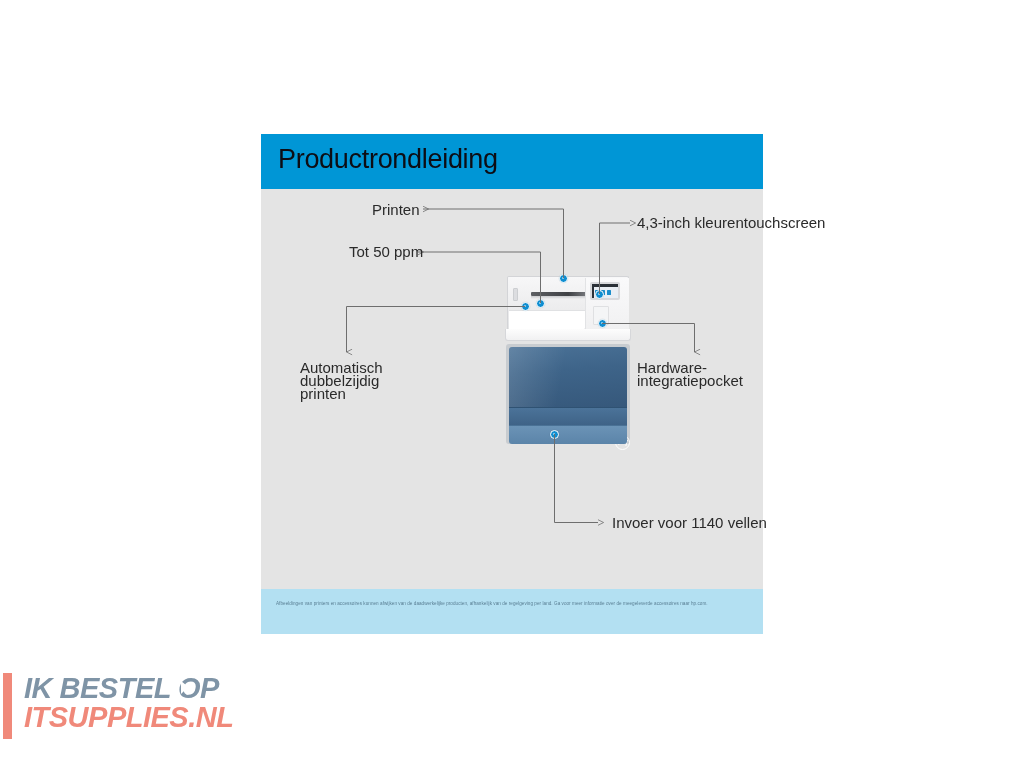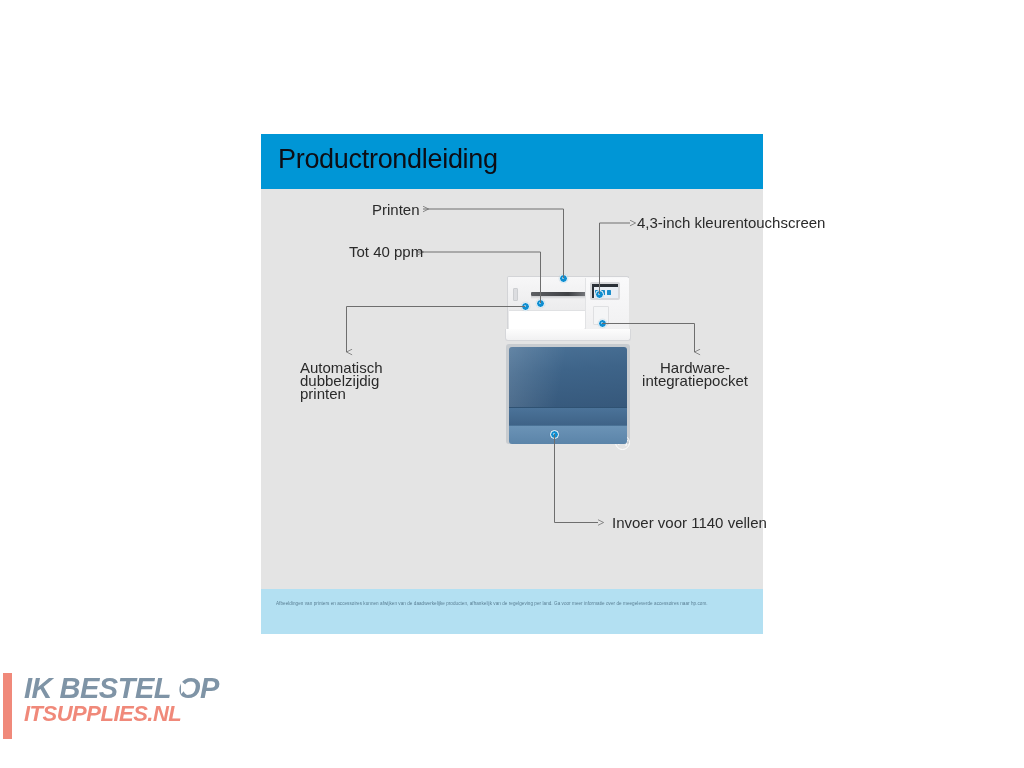--- a/index.html
+++ b/index.html
@@ -62,21 +62,21 @@
     color: #2a2a2a;
     line-height: 13px;
     white-space: nowrap;
   }
   .label.multiline { white-space: normal; }
 
   #lbl-printen      { left: 372px; top: 203px; }
   #lbl-ppm          { left: 349px; top: 245px; }
   #lbl-touch        { left: 637px; top: 216px; text-align: left; }
   #lbl-duplex       { left: 300px; top: 361px; width: 95px; }
-  #lbl-pocket       { left: 637px; top: 361px; width: 116px; text-align: center; }
+  #lbl-pocket       { left: 637px; top: 361px; width: 116px; text-align: left; }
   #lbl-invoer       { left: 604px; top: 516px; margin-left: 8px; }
 
   
   #leaders {
     position: absolute; left: 0; top: 0;
     width: 1024px; height: 768px;
     pointer-events: none;
   }
 
   
@@ -250,21 +250,21 @@
     background: #f0897a;
   }
   .brand-l1 {
     position: absolute; left: 24px; top: 4px;
     font-size: 29px; font-weight: 700; font-style: italic;
     color: #7f94a6; letter-spacing: -0.5px;
     white-space: nowrap;
   }
   .brand-l2 {
     position: absolute; left: 24px; top: 33px;
-    font-size: 22px; font-weight: 700; font-style: italic;
+    font-size: 29px; font-weight: 700; font-style: italic;
     color: #f0897a; letter-spacing: -0.5px;
     white-space: nowrap;
   }
   .brand-cursor {
     position: absolute; left: 179px; top: 12px;
     width: 16px; height: 16px;
   }
 </style>
 </head>
 <body>
@@ -340,21 +340,21 @@
       <path d="M 599.5 294 L 599.5 223 L 630 223" marker-end="url(#arrR)"></path>
 
       <path d="M 602 323.5 L 694.5 323.5 L 694.5 352" marker-end="url(#arrD)"></path>
 
       <path d="M 554.5 434 L 554.5 522.5 L 598 522.5" marker-end="url(#arrR)"></path>
     </g>
   </svg>
 
   <div class="label" id="lbl-printen">Printen</div>
 
-  <div class="label" id="lbl-ppm">Tot 40 ppm</div>
+  <div class="label" id="lbl-ppm">Tot 50 ppm</div>
 
   <div class="label multiline" id="lbl-touch">4,3-inch kleurentouchscreen</div>
 
   <div class="label multiline" id="lbl-duplex">Automatisch dubbelzijdig printen</div>
 
   <div class="label multiline" id="lbl-pocket">Hardware-integratiepocket</div>
 
   <div class="label" id="lbl-invoer">Invoer voor 1140 vellen</div>
 
   <div id="brand">

